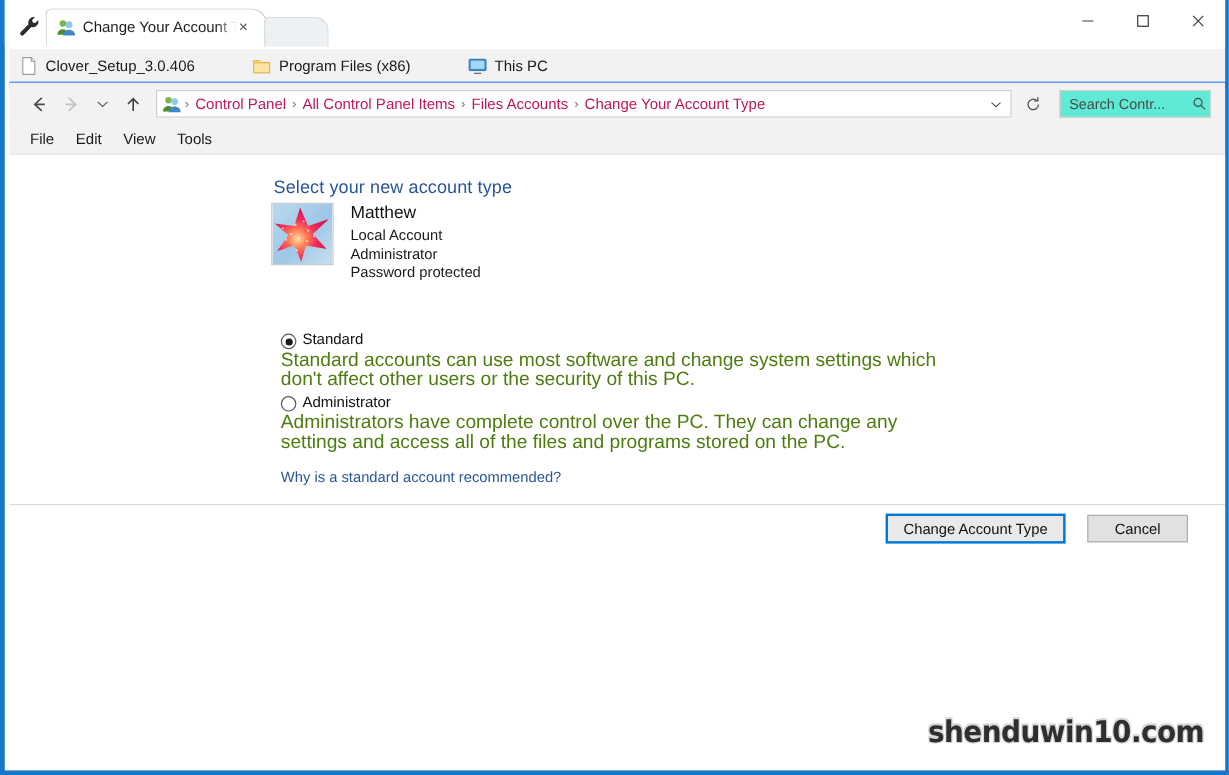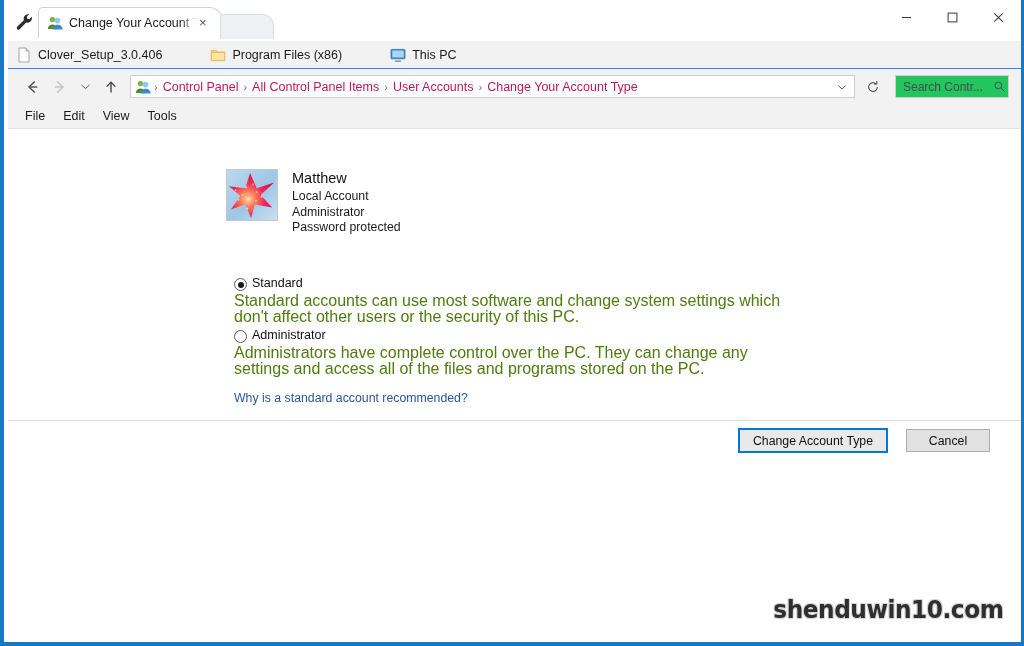--- a/index.html
+++ b/index.html
@@ -163,24 +163,24 @@
     color: #6d6d6d;
     padding: 0 1px;
   }
   .addr-spacer { flex: 1 1 auto; }
   .addr-drop, .addr-refresh {
     width: 20px; height: 21px;
     display: flex; align-items: center; justify-content: center;
     flex: 0 0 auto;
   }
   .searchbox {
-    width: 114px;
+    width: 126px;
     height: 23px;
     margin-right: 12px;
-    background: #22c55e;
+    background: #5eead4;
     border: 1px solid #cfcfcf;
     display: flex;
     align-items: center;
     box-sizing: border-box;
     flex: 0 0 auto;
   }
   .searchbox .sv {
     flex: 1 1 auto;
     font-size: 12px;
     color: #4a4a4a;
@@ -452,21 +452,21 @@
           <circle cx="10.6" cy="5.6" r="2.8" fill="#8fc8ef"></circle>
           <path d="M5.6 14.6c0-2.8 2.2-4.8 5-4.8s5 2 5 4.8z" fill="#3f87c8"></path>
         </svg>
       </span>
 
       <span class="sep">›</span>
       <span class="crumb">Control Panel</span>
       <span class="sep">›</span>
       <span class="crumb">All Control Panel Items</span>
       <span class="sep">›</span>
-      <span class="crumb">User Accounts</span>
+      <span class="crumb">Files Accounts</span>
       <span class="sep">›</span>
       <span class="crumb">Change Your Account Type</span>
 
       <span class="addr-spacer"></span>
 
       <span class="addr-drop">
         <svg viewBox="0 0 16 16" width="12" height="12">
           <path d="M3 6l5 4.6L13 6" fill="none" stroke="#4a4a4a" stroke-width="1.2"></path>
         </svg>
       </span>
@@ -492,20 +492,21 @@
 
   <div class="menubar">
     <div class="menuitem">File</div>
     <div class="menuitem">Edit</div>
     <div class="menuitem">View</div>
     <div class="menuitem">Tools</div>
   </div>
 
   <div class="content">
 
+    <div class="heading">Select your new account type</div>
 
     <div class="userblock">
       <div class="avatar">
         <svg viewBox="0 0 52 52" width="50" height="50" preserveAspectRatio="none">
           <defs>
             <linearGradient id="sky" x1="0" y1="0" x2="1" y2="1">
               <stop offset="0%" stop-color="#bcd9ee"></stop>
               <stop offset="55%" stop-color="#9dc7e6"></stop>
               <stop offset="100%" stop-color="#c9dff0"></stop>
             </linearGradient>

